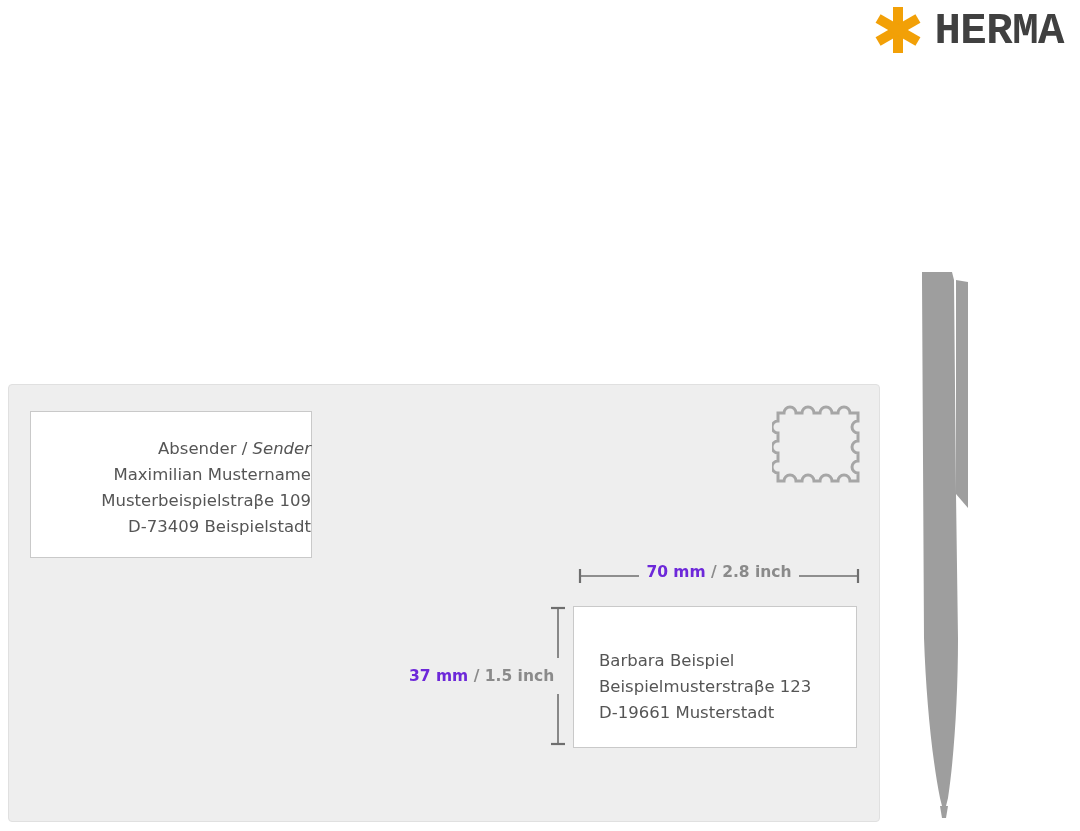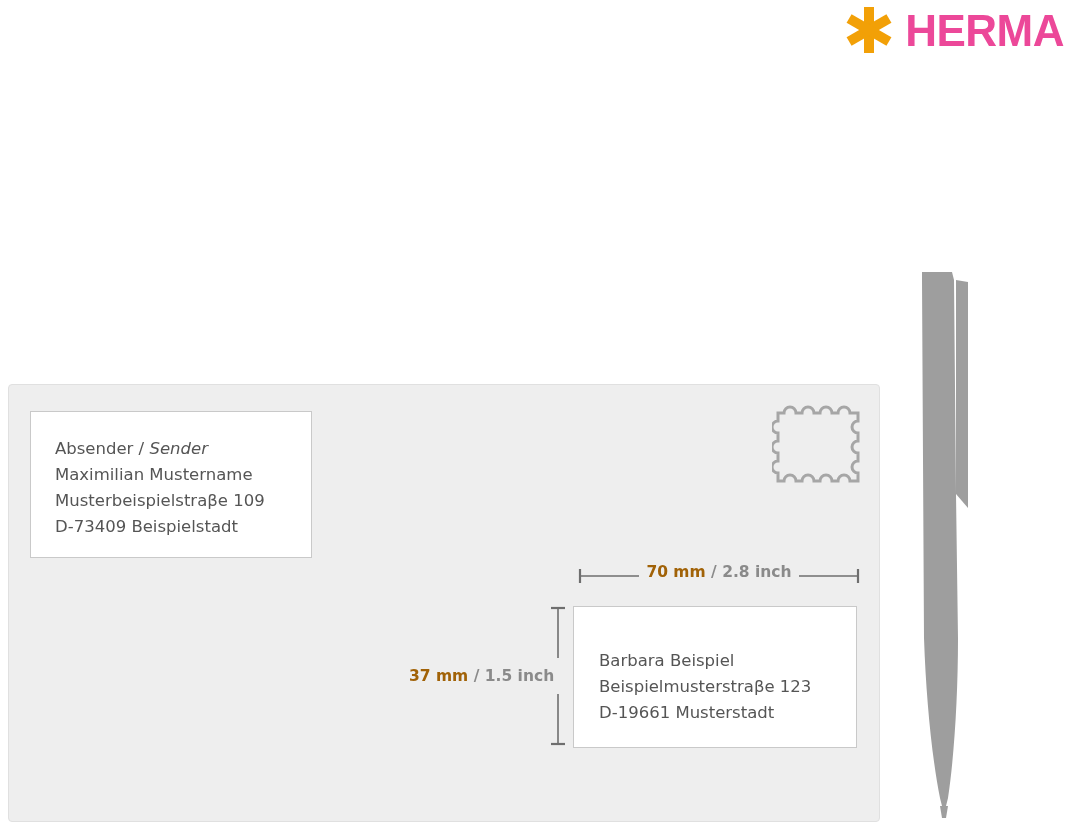--- a/index.html
+++ b/index.html
@@ -24,25 +24,25 @@
     display: flex;
     align-items: center;
     gap: 10px;
   }
   .logo-mark {
     width: 52px;
     height: 52px;
     display: block;
   }
   .logo-word {
-    font-family: Liberation Sans, sans-serif;
+    font-family: Liberation Mono, monospace;
     font-weight: bold;
     font-size: 44px;
     letter-spacing: -0.5px;
-    color: #ec4899;
+    color: #404040;
     line-height: 1;
     margin-top: 2px;
   }
 
   
   .envelope {
     position: absolute;
     left: 8px;
     top: 384px;
     width: 872px;
@@ -59,20 +59,21 @@
     background: #ffffff;
     border: 1px solid #c9c9c9;
     box-sizing: border-box;
   }
   .addr-sender {
     left: 21px;
     top: 26px;
     width: 282px;
     height: 147px;
     padding: 24px 0 0 24px;
+    text-align: right;
   }
   .addr-recipient {
     left: 564px;
     top: 221px;
     width: 284px;
     height: 142px;
     padding: 41px 0 0 25px;
   }
   .addr-line {
     font-size: 16.5px;
@@ -125,21 +126,21 @@
     position: absolute;
     left: 400px;
     top: 282px;
     width: 140px;
     text-align: right;
     font-size: 15.5px;
     line-height: 18px;
     white-space: nowrap;
   }
   .dim-metric {
-    color: #a16207;
+    color: #6d28d9;
     font-weight: bold;
     margin-top: 37px;
   }
   .dim-imperial {
     color: #8a8a8a;
     font-weight: bold;
   }
 
   
   .pen {

